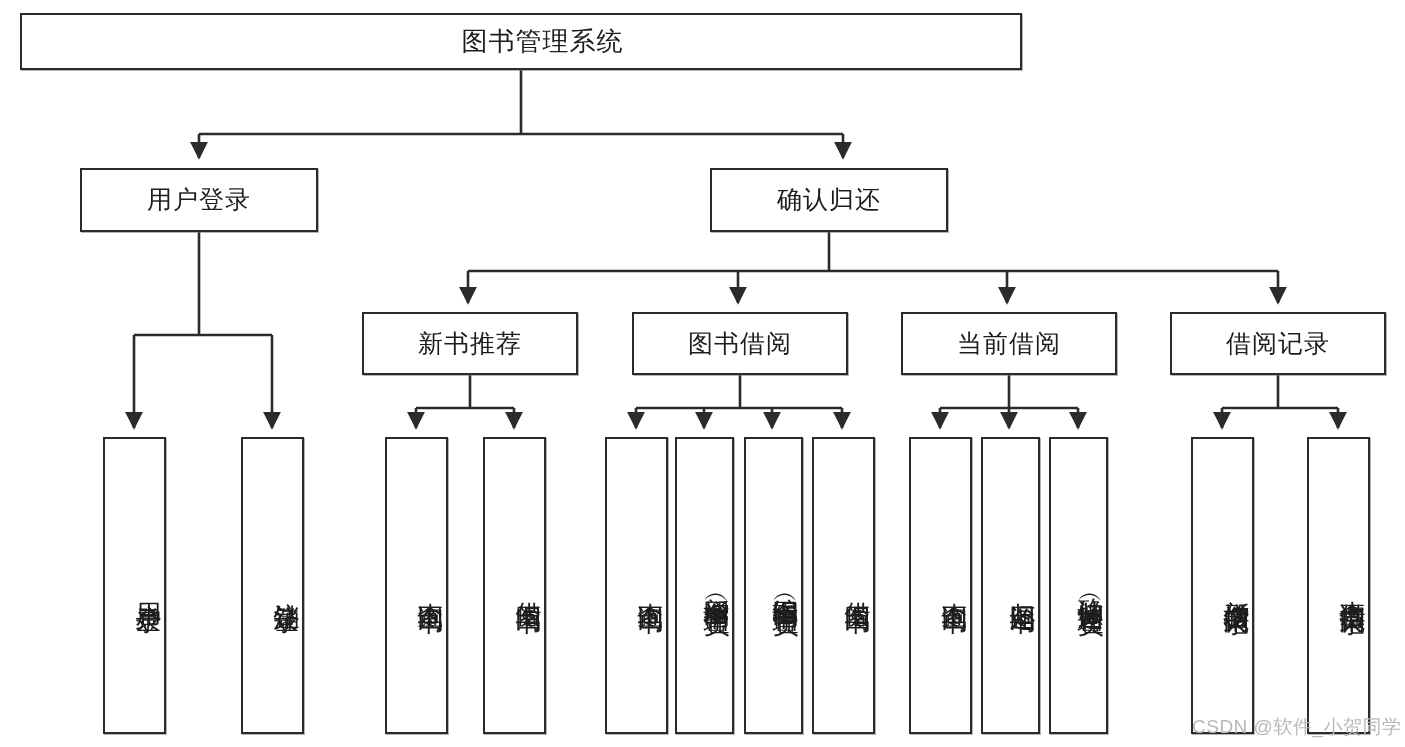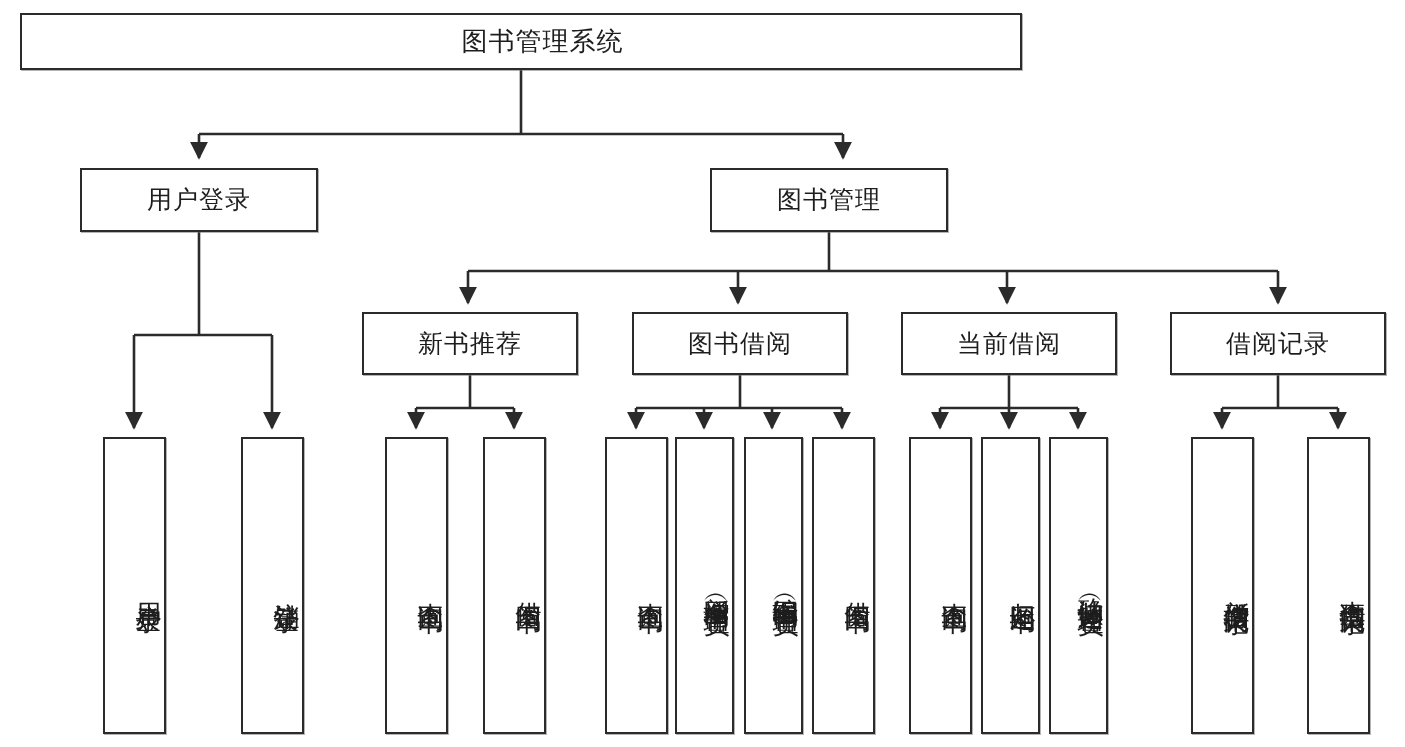--- a/index.html
+++ b/index.html
@@ -129,21 +129,21 @@
   </svg>
 
   <div class="node h root" style="left:20px; top:13px; width:1002px; height:57px;">
     <span>图书管理系统</span>
   </div>
 
   <div class="node h" style="left:80px; top:168px; width:238px; height:64px;">
     <span>用户登录</span>
   </div>
   <div class="node h" style="left:710px; top:168px; width:238px; height:64px;">
-    <span>图书管理</span>
+    <span>确认归还</span>
   </div>
 
   <div class="node h" style="left:632px; top:312px; width:216px; height:63px;">
     <span>图书借阅</span>
   </div>
   <div class="node h" style="left:362px; top:312px; width:216px; height:63px;">
     <span>新书推荐</span>
   </div>
   <div class="node h" style="left:1170px; top:312px; width:216px; height:63px;">
     <span>借阅记录</span>
@@ -189,14 +189,15 @@
     <span class="vtext">确认归还（管理员）</span>
   </div>
 
   <div class="node v" style="left:1191px; top:437px; width:63px; height:297px;">
     <span class="vtext">新增借阅记录</span>
   </div>
   <div class="node v" style="left:1307px; top:437px; width:63px; height:297px;">
     <span class="vtext">查询借阅记录</span>
   </div>
 
+  <div class="watermark" style="left:1192px; top:714px;">CSDN @软件_小贺同学</div>
 
 </div>
 
 </body></html>

